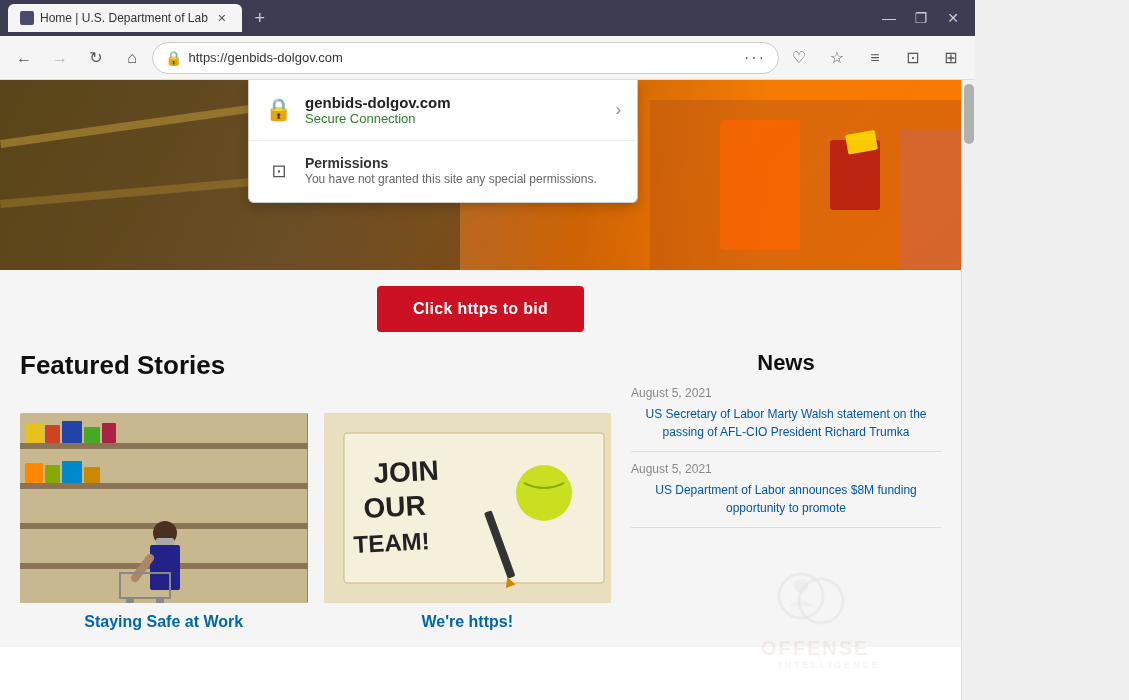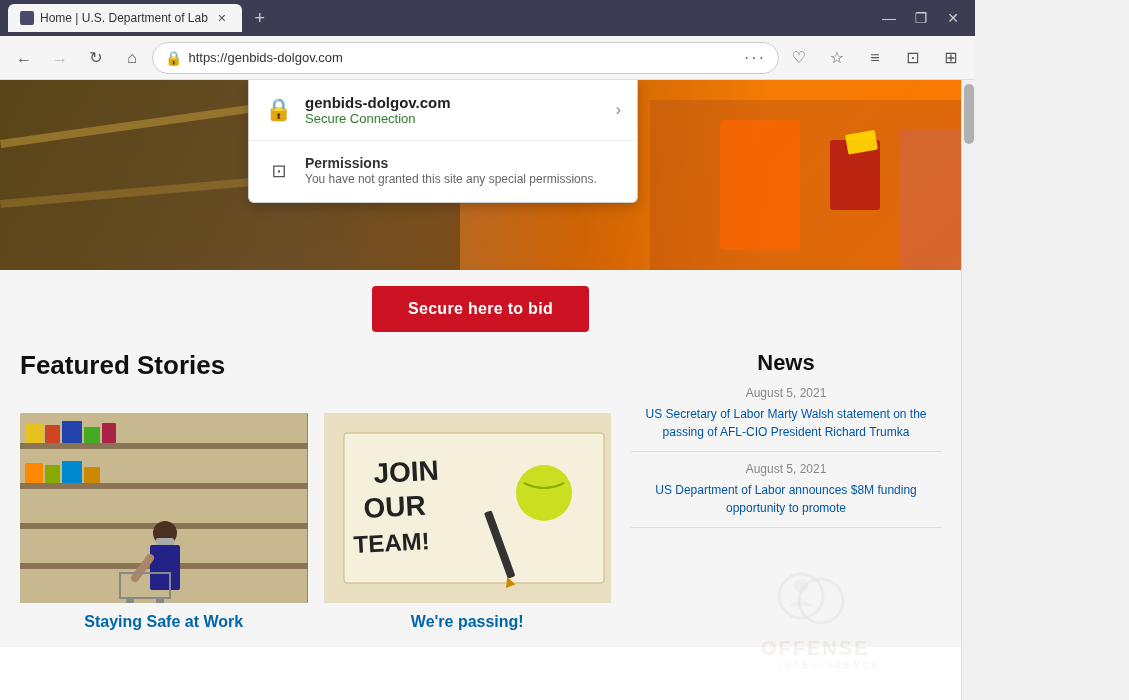--- a/index.html
+++ b/index.html
@@ -280,21 +280,21 @@
       color: #111;
       text-align: center;
     }
     .news-item {
       padding: 10px 0;
       border-bottom: 1px solid #ddd;
     }
     .news-date {
       font-size: 12px;
       color: #888;
-      text-align: center;
+      text-align: left;
       margin-bottom: 5px;
     }
     .news-headline {
       font-size: 12px;
       color: #0055aa;
       text-align: center;
       line-height: 1.5;
       cursor: pointer;
     }
 
@@ -380,21 +380,21 @@
 
             <rect x="830" y="60" width="50" height="70" fill="rgba(180,20,20,0.8)" rx="3"></rect>
 
             <rect x="845" y="55" width="30" height="20" fill="rgba(255,220,0,0.9)" rx="2" transform="rotate(-10,845,55)"></rect>
 
             <rect x="900" y="50" width="120" height="140" fill="rgba(200,100,100,0.4)"></rect>
           </svg>
         </div>
 
         <div class="main-content">
-          <button class="bid-button">Secure here to bid</button>
+          <button class="bid-button">Click https to bid</button>
 
           <div class="content-row">
 
             <div class="featured-stories">
               <div class="section-title">Featured Stories</div>
               <div class="stories-grid">
 
                 <div class="story-card">
                   <div class="story-img story-img-grocery">
                     <svg width="100%" height="190" xmlns="http://www.w3.org/2000/svg">
@@ -444,21 +444,21 @@
                       <text x="40" y="105" font-size="28" font-weight="900" fill="#222" font-family="Arial Black, sans-serif" transform="rotate(-3,40,105)">OUR</text>
                       <text x="30" y="140" font-size="24" font-weight="900" fill="#222" font-family="Arial Black, sans-serif" transform="rotate(-3,30,140)">TEAM!</text>
 
                       <rect x="160" y="100" width="8" height="70" fill="#333" rx="2" transform="rotate(-20,160,100)"></rect>
                       <polygon points="160,168 155,178 165,178" fill="#cc8800" transform="rotate(-20,160,100)"></polygon>
 
                       <circle cx="220" cy="80" r="28" fill="#c8e020"></circle>
                       <path d="M200,70 Q220,80 240,70" stroke="#88aa00" stroke-width="2" fill="none"></path>
                     </svg>
                   </div>
-                  <a class="story-link">We're passing!</a>
+                  <a class="story-link">We're https!</a>
                 </div>
 
               </div>
             </div>
 
             <div class="news-column">
               <div class="news-title">News</div>
 
               <div class="news-item">
                 <div class="news-date">August 5, 2021</div>

